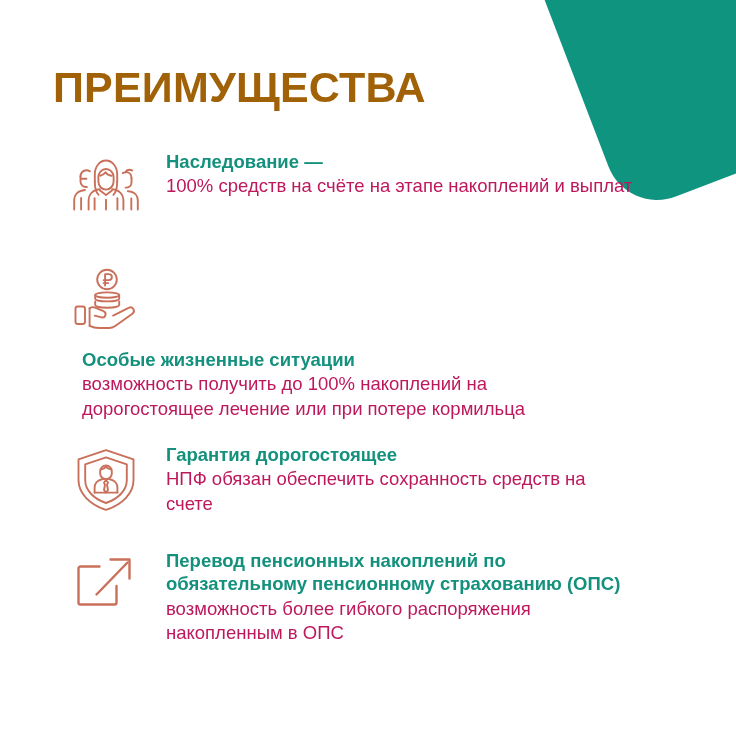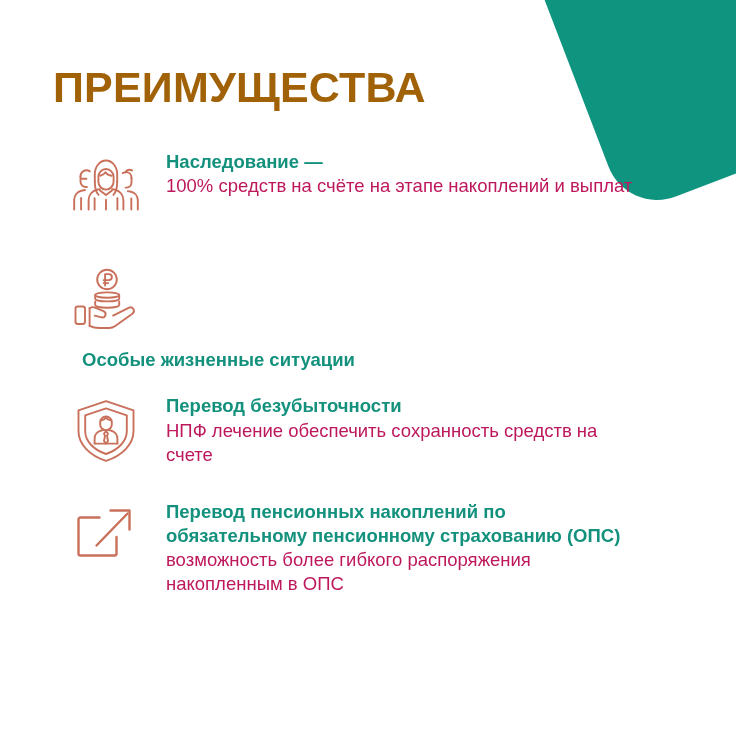--- a/index.html
+++ b/index.html
@@ -163,20 +163,21 @@
 
           <rect x="4.5" y="38.5" width="9.5" height="17.5" rx="2.2"></rect>
 
           <path d="M18.6 40.2c1.8-1.1 3.7-1.4 5.5-.6l8.4 3.6c1.6.7 2.4 2.4 1.9 4-.5 1.6-2.2 2.5-3.8 2.1l-6.9-1.7"></path>
           <path d="M18.6 57.8c3 1.5 6.3 2.2 9.6 2.2h9.9c2.2 0 4.3-.7 6.1-2l17.2-12.3c1.5-1.1 1.9-3.1.9-4.7-1-1.6-3.1-2.1-4.7-1.2L42.1 47.6"></path>
           <path d="M18.6 40.2v17.6"></path>
         </svg>
       </div>
       <div class="benefit-body">
         <div class="benefit-heading">Особые жизненные ситуации</div>
+        <div class="benefit-desc">возможность получить до 100% накоплений на дорогостоящее лечение или при потере кормильца</div>
       </div>
     </div>
 
     <div class="benefit b3">
       <div class="benefit-icon">
         <svg width="66" height="66" viewBox="0 0 66 66" fill="none" stroke="#c9705a" stroke-width="1.9" stroke-linecap="round" stroke-linejoin="round">
 
           <path d="M33 3.2 5.5 12.4v20.9c0 12.6 10.9 24.2 27.5 29.5 16.6-5.3 27.5-16.9 27.5-29.5V12.4z"></path>
 
           <path d="M33 10.4 12.2 17.3v16c0 9.7 8.4 18.6 20.8 22.7 12.4-4.1 20.8-13 20.8-22.7v-16z"></path>
@@ -185,22 +186,22 @@
           <path d="M28.5 22.4c1.8-.3 3.4-1.3 4.5-2.8 1.1 1.5 2.7 2.5 4.5 2.8"></path>
 
           <path d="M21.6 45.6v-4.9c0-4 2.8-7.4 6.7-8.2l1.8-.4"></path>
           <path d="M44.4 45.6v-4.9c0-4-2.8-7.4-6.7-8.2l-1.8-.4"></path>
 
           <path d="m33 33.2-2 2.3 1 2.3-1 5.2 2 2.6 2-2.6-1-5.2 1-2.3z"></path>
           <path d="M21.6 45.6h22.8"></path>
         </svg>
       </div>
       <div class="benefit-body">
-        <div class="benefit-heading">Перевод безубыточности</div>
-        <div class="benefit-desc">НПФ лечение обеспечить сохранность средств на счете</div>
+        <div class="benefit-heading">Гарантия дорогостоящее</div>
+        <div class="benefit-desc">НПФ обязан обеспечить сохранность средств на счете</div>
       </div>
     </div>
 
     <div class="benefit b4">
       <div class="benefit-icon">
         <svg width="66" height="60" viewBox="0 0 66 60" fill="none" stroke="#c9705a" stroke-width="2.4" stroke-linecap="round" stroke-linejoin="round">
 
           <path d="M26.5 13.5H7.5c-1.1 0-2 .9-2 2v34c0 1.1.9 2 2 2h34c1.1 0 2-.9 2-2V33"></path>
 
           <path d="M23.5 41.5 54.5 9.5"></path>

